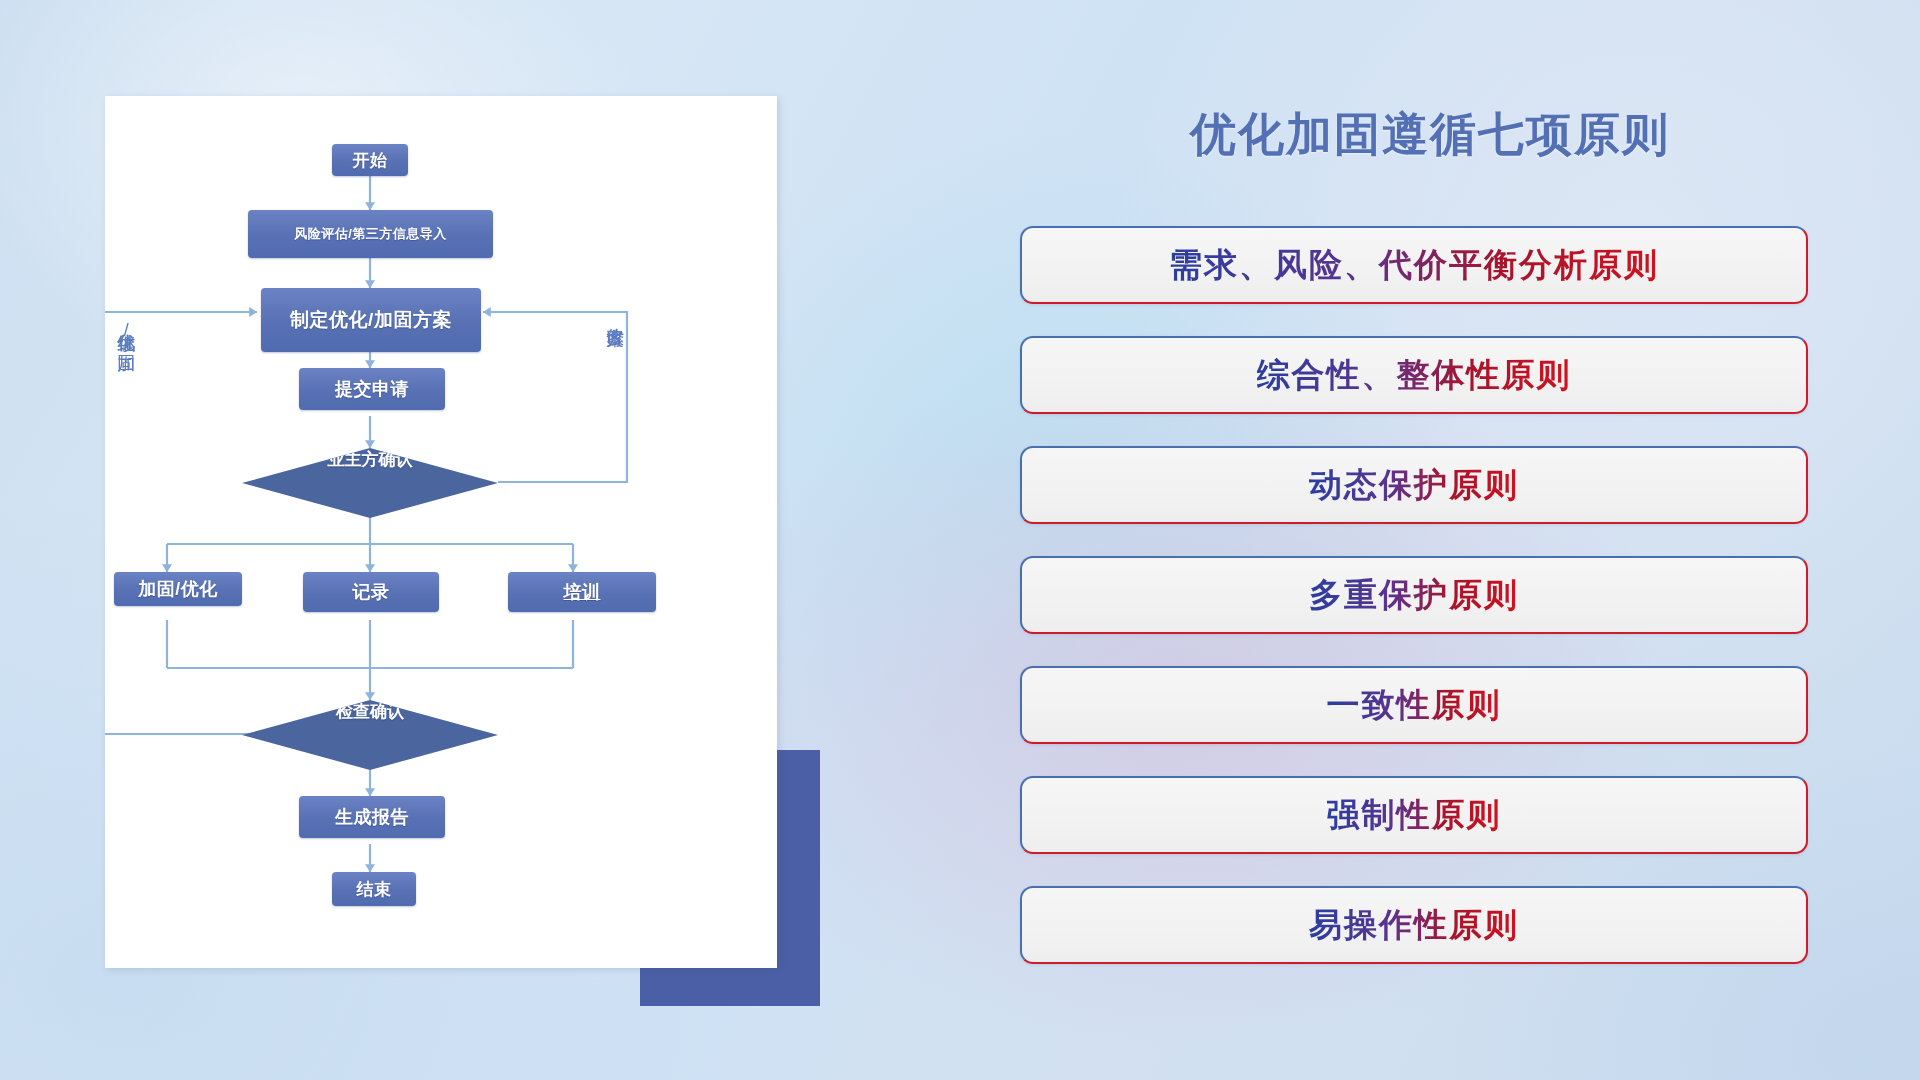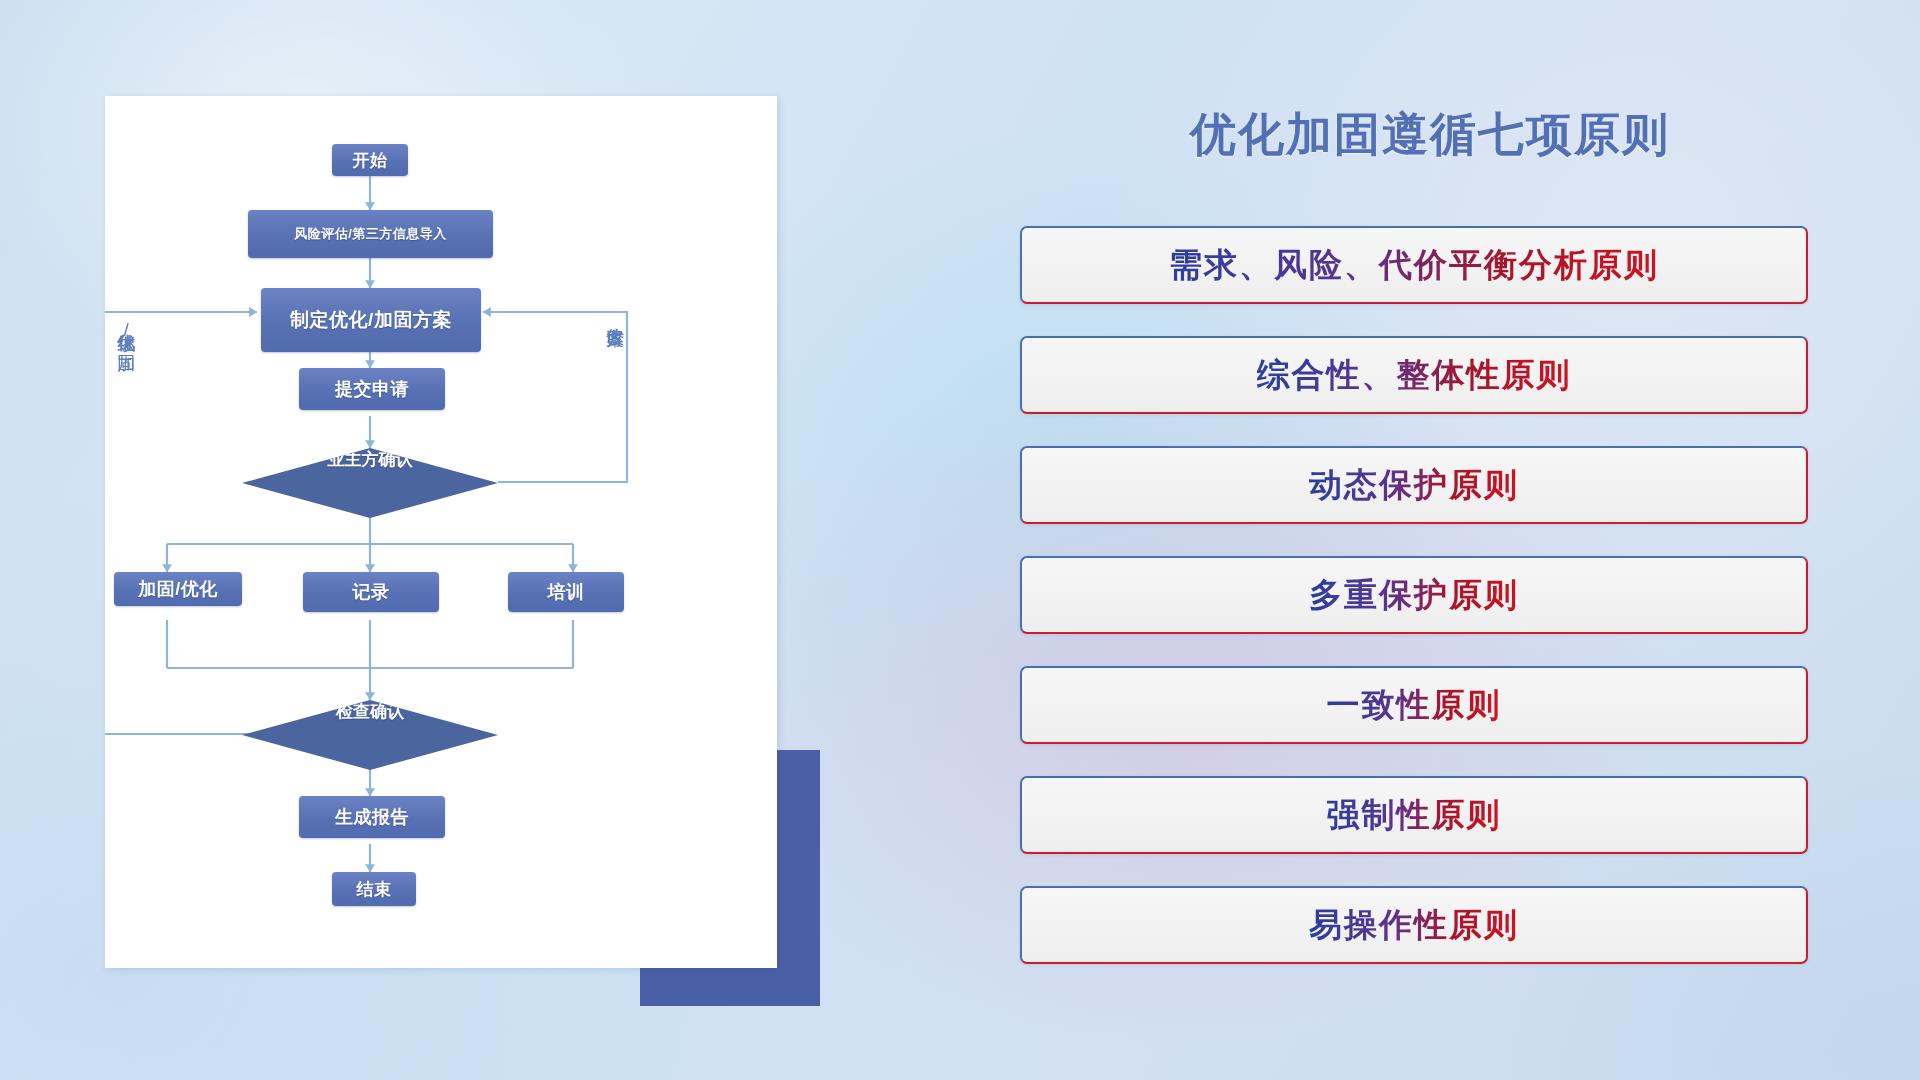--- a/index.html
+++ b/index.html
@@ -96,21 +96,21 @@
   }
   #principle-list {
     position: absolute;
     left: 0; top: 130px; width: 820px;
   }
   .principle-card {
     position: relative;
     width: 788px;
     height: 78px;
     margin-bottom: 32px;
-    border-radius: 7px;
+    border-radius: 13px;
     background: linear-gradient(180deg, #f6f6f6 0%, #f2f2f2 55%, #eeeeee 100%);
     border-top: 2px solid #4a6fae;
     border-left: 2px solid #4a6fae;
     border-right: 2px solid #cf1b2b;
     border-bottom: 2px solid #cf1b2b;
     display: flex; align-items: center; justify-content: center;
     box-shadow: 0 1px 3px rgba(60,80,130,0.12);
   }
   .principle-card:last-child { margin-bottom: 16px; }
   .principle-text {
@@ -203,21 +203,21 @@
     </div>
 
     <div class="node" style="left:0px; top:476px; width:128px; height:34px; font-size:18px;margin-left:9px;">
       <span>加固/优化</span>
     </div>
 
     <div class="node" style="left:198px; top:476px; width:136px; height:40px; font-size:18px;">
       <span>记录</span>
     </div>
 
-    <div class="node" style="left:403px; top:476px; width:116px; height:40px; font-size:18px;">
+    <div class="node" style="left:403px; top:476px; width:148px; height:40px; font-size:18px;text-decoration:underline;">
       <span>培训</span>
     </div>
 
     <div class="diamond" style="left:137px; top:604px; width:256px; height:70px; font-size:17px;">
       <span>检查确认</span>
     </div>
 
     <div class="node" style="left:194px; top:700px; width:146px; height:42px; font-size:18px;">
       <span>生成报告</span>
     </div>

